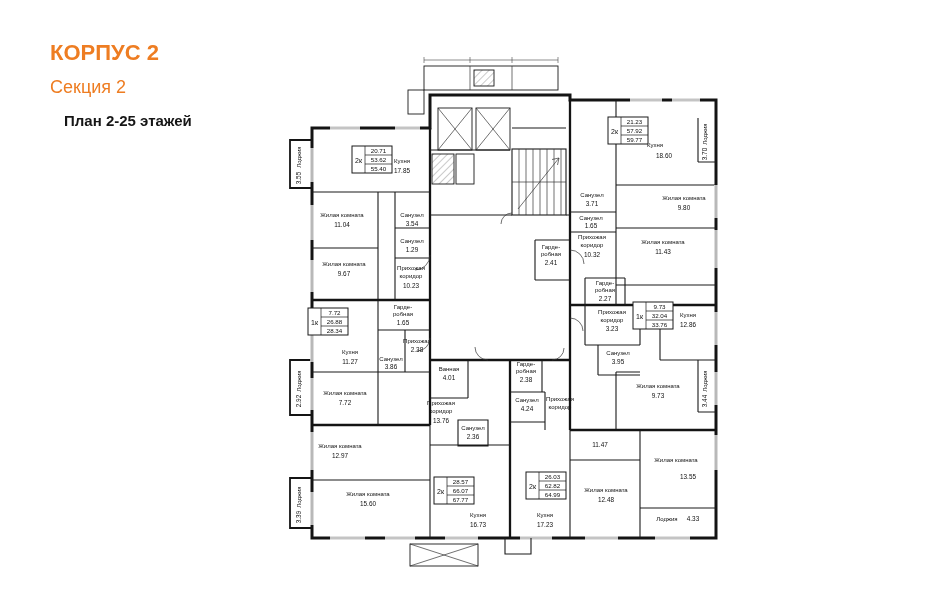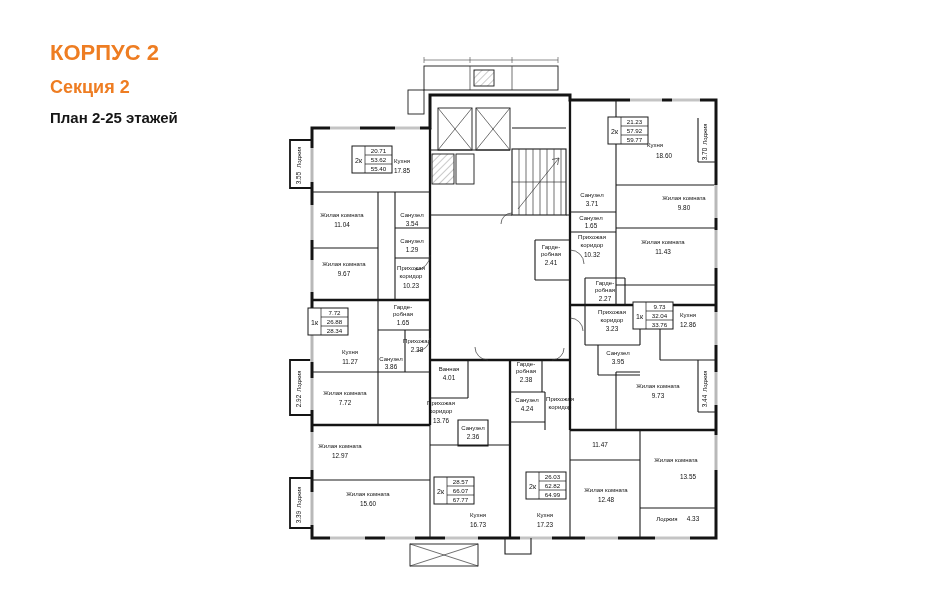--- a/index.html
+++ b/index.html
@@ -1,22 +1,22 @@
 <!DOCTYPE html>
 <html style="--accent: #ee7d22; --ink: #1a1a1a;"><head>
 <meta charset="utf-8">
 <style>
   :root{ --accent:#ee7d22; --ink:#1a1a1a; }
   html,body{margin:0;padding:0;background:#fff;}
   body{width:941px;height:600px;position:relative;overflow:hidden;
        font-family:"Liberation Sans",sans-serif;color:var(--ink);}
   .hdr{position:absolute;left:50px;top:40px;}
   .hdr .building{color:var(--accent);font-size:22px;font-weight:bold;margin:0 0 11px 0;}
-  .hdr .section{color:var(--accent);font-size:18px;font-weight:bold;margin:0 0 11px 0;}
-  .hdr .plan{color:#161616;font-size:15px;font-weight:bold;margin:0;}
+  .hdr .section{color:var(--accent);font-size:18px;font-weight:normal;margin:0 0 11px 0;}
+  .hdr .plan{color:#161616;font-size:15px;font-weight:bold;margin:14px;}
   svg{position:absolute;left:0;top:0;}
   svg text{font-family:"Liberation Sans",sans-serif;fill:#111;text-anchor:middle;}
   .r{font-size:6px;}
   .a{font-size:6.4px;}
   .bt{font-size:7px;}
   .bx{font-size:6.2px;}
   .w3{stroke:#141414;stroke-width:3;fill:none;}
   .w25{stroke:#141414;stroke-width:2.3;fill:none;}
   .w2{stroke:#141414;stroke-width:1.8;fill:none;}
   .w12{stroke:#1a1a1a;stroke-width:1.1;fill:none;}

